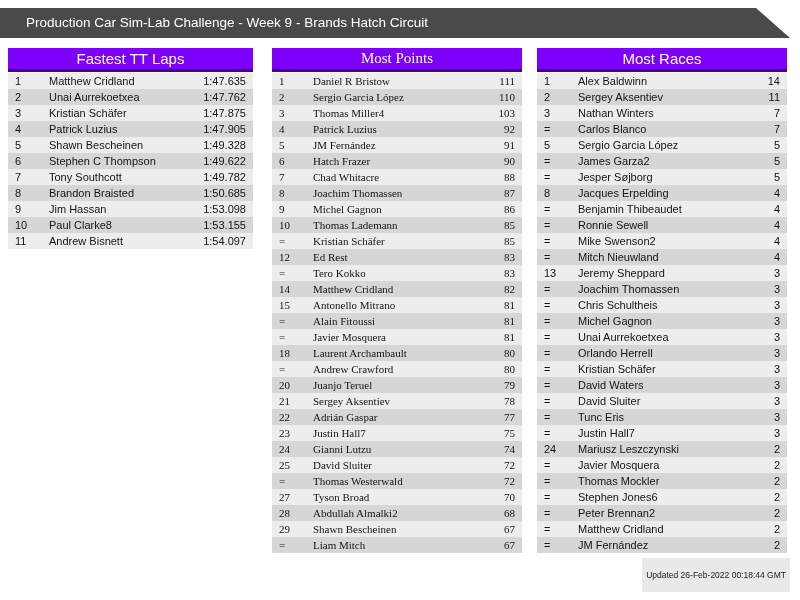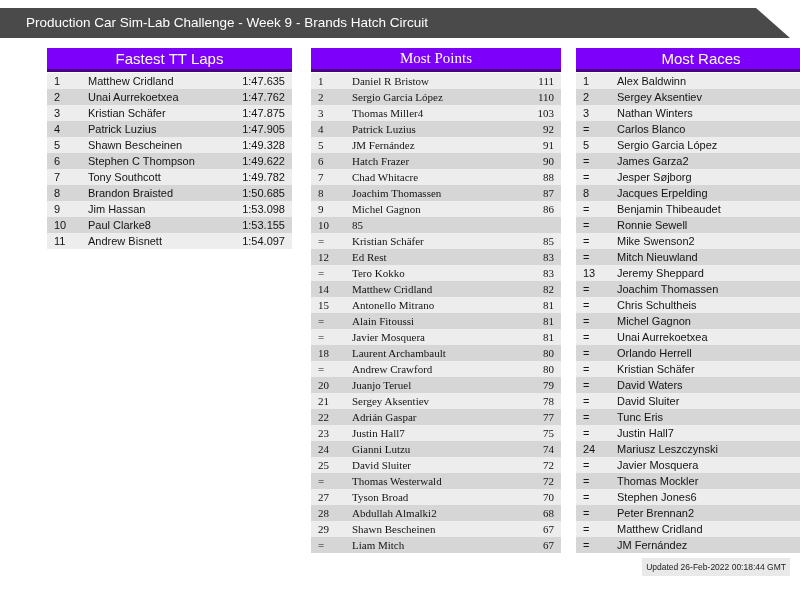--- a/index.html
+++ b/index.html
@@ -7,39 +7,39 @@
     width:800px; height:600px; background:#ffffff; position:relative;
     font-family:"Liberation Sans", sans-serif; overflow:hidden;
   }
   .title-bar {
     position:absolute; top:8px; left:0; width:790px; height:30px;
     background:var(--bar-bg,#4A4A4A); color:#ffffff;
     clip-path:polygon(0 0, calc(100% - 34px) 0, 100% 100%, 0 100%);
     font-size:13.5px; line-height:30px; padding-left:26px; box-sizing:border-box;
     white-space:nowrap;
   }
-  .board { position:absolute; top:48px;margin-left:39px; }
+  .board { position:absolute; top:48px; }
   #table-0 { left:8px;   width:245px; }
   #table-1 { left:272px; width:250px;font-family:Liberation Serif, serif; }
   #table-2 { left:537px; width:250px; }
   .board header {
     background:var(--accent,#7D00FA);
     border-bottom:3px solid var(--accent-dark,#4B0082);
     color:#ffffff; text-align:center; font-size:15px; height:21px; line-height:21px;
   }
   .rows { margin-top:1px; }
   .row { display:flex; height:16px; line-height:16px; font-size:11px; color:#141414; }
   .rows .row:nth-child(odd)  { background:var(--row-light,#EDEDED); }
   .rows .row:nth-child(even) { background:var(--row-dark,#D6D6D6); }
   .rank-cell  { width:34px; padding-left:7px; flex-shrink:0; }
   .name-cell  { flex:1; overflow:hidden; white-space:nowrap; }
   .value-cell { padding-right:7px; text-align:right; white-space:nowrap; }
   .footer {
     position:absolute; top:558px; right:10px;
-    background:#E9E9E9; color:#1a1a1a; font-size:8.5px; padding:4px 4px;
+    background:#E9E9E9; color:#1a1a1a; font-size:8.5px; padding:12px 4px;
   }
 </style>
 </head>
 <body>
 
 <div class="title-bar">
   <span>Production Car Sim-Lab Challenge - Week 9 - Brands Hatch Circuit</span>
 </div>
 
 <section class="board" id="table-0">
@@ -150,20 +150,21 @@
         <span class="name-cell">Joachim Thomassen</span>
         <span class="value-cell">87</span>
       </div>
       <div class="row">
         <span class="rank-cell">9</span>
         <span class="name-cell">Michel Gagnon</span>
         <span class="value-cell">86</span>
       </div>
       <div class="row">
         <span class="rank-cell">10</span>
+        <span class="name-cell">Thomas Lademann</span>
         <span class="value-cell">85</span>
       </div>
       <div class="row">
         <span class="rank-cell">=</span>
         <span class="name-cell">Kristian Schäfer</span>
         <span class="value-cell">85</span>
       </div>
       <div class="row">
         <span class="rank-cell">12</span>
         <span class="name-cell">Ed Rest</span>

